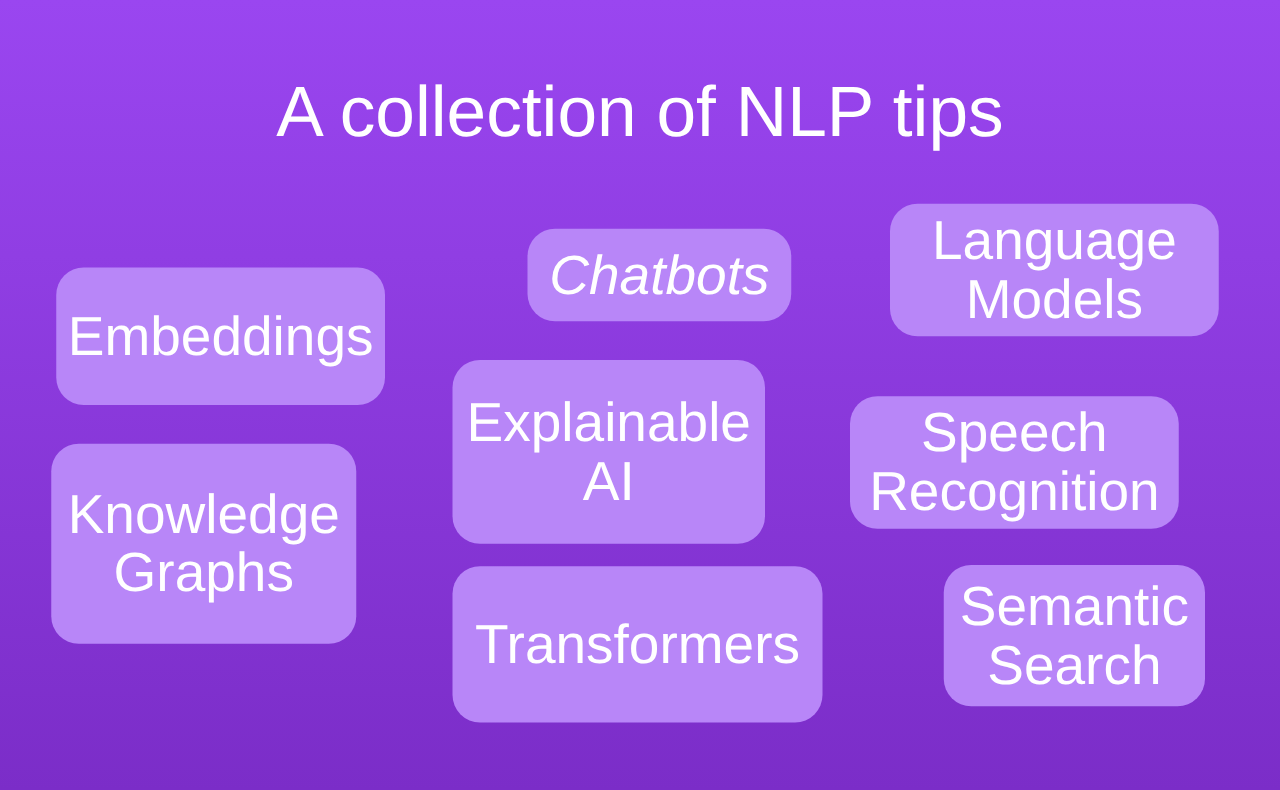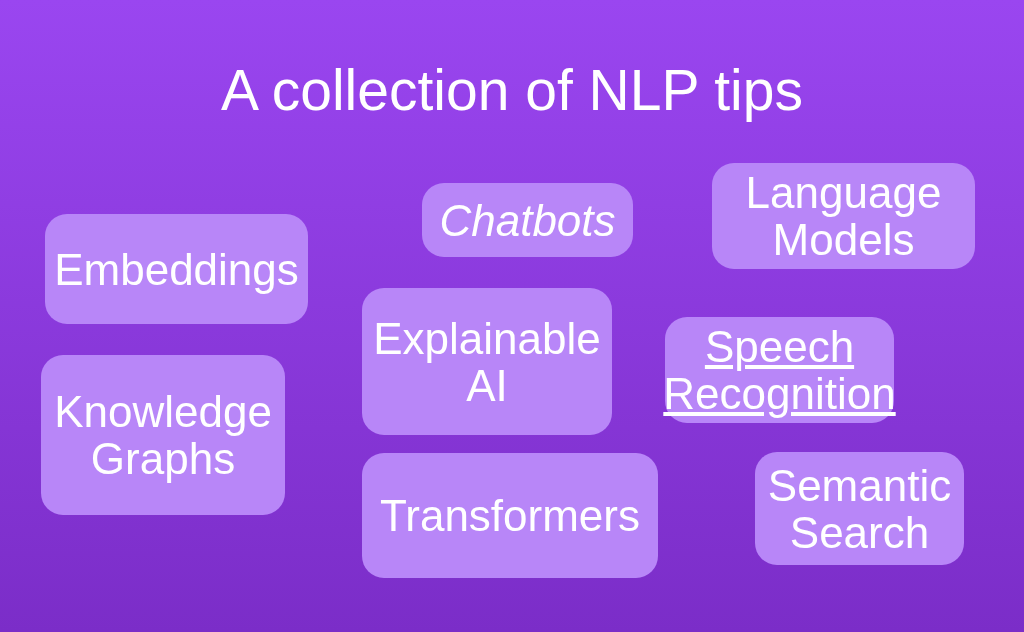--- a/index.html
+++ b/index.html
@@ -38,21 +38,21 @@
     color: var(--text, #ffffff);
     font-size: 44px;
     line-height: 47px;
     font-weight: 400;
     white-space: pre-line;
   }
   #card-embeddings        { left: 45px;  top: 214px; width: 263px; height: 110px; text-align: center; }
   #card-chatbots          { left: 422px; top: 183px; width: 211px; height: 74px; font-style: italic;  }
   #card-language-models   { left: 712px; top: 163px; width: 263px; height: 106px; }
   #card-explainable-ai    { left: 362px; top: 288px; width: 250px; height: 147px; }
-  #card-speech-recognition{ left: 665px; top: 317px; width: 229px; height: 106px; text-decoration: underline; }
+  #card-speech-recognition{ left: 680px; top: 317px; width: 263px; height: 106px; }
   #card-knowledge-graphs  { left: 41px;  top: 355px; width: 244px; height: 160px; }
   #card-transformers      { left: 362px; top: 453px; width: 296px; height: 125px; }
   #card-semantic-search   { left: 755px; top: 452px; width: 209px; height: 113px; }
 </style>
 </head>
 <body>
 
 <div class="canvas" style="--bg-top: #9a46f0; --bg-bottom: #7b2dc8; --card: #b886f8; --text: #ffffff;">
 
   <div class="page-title">A collection of NLP tips</div>

